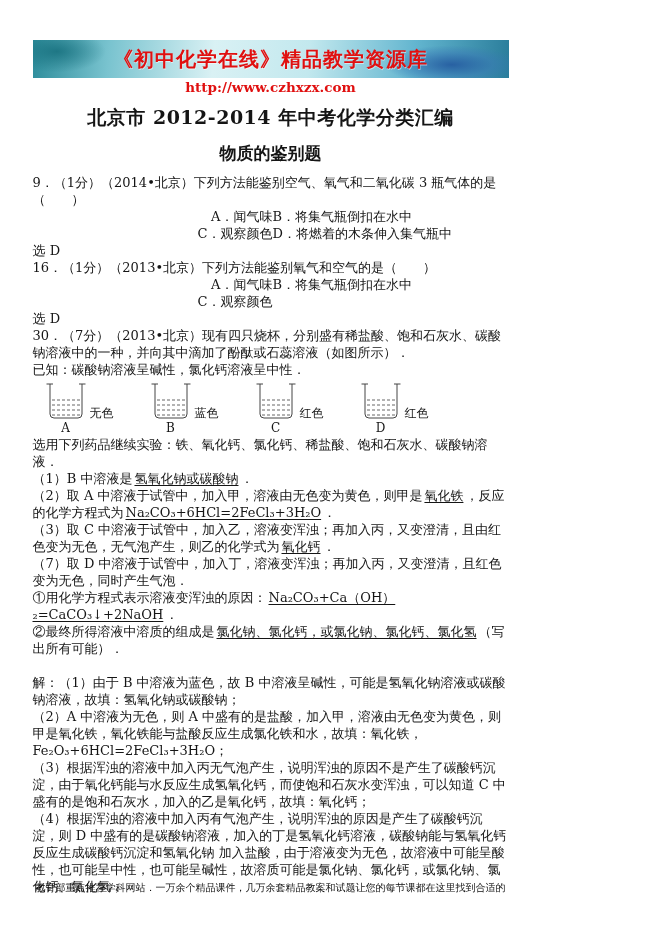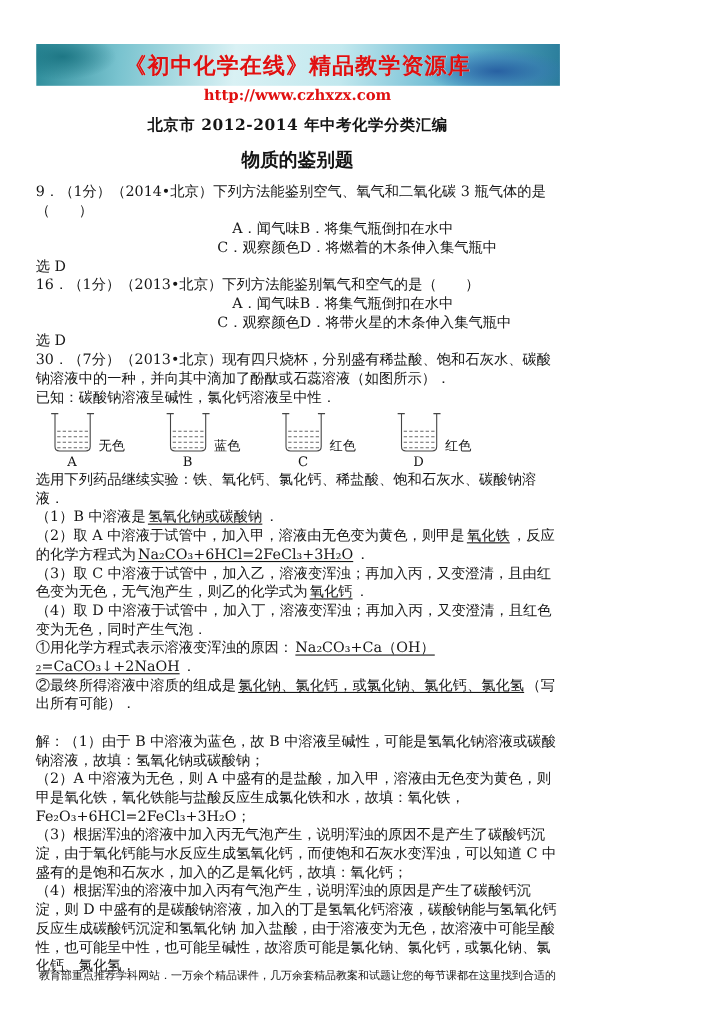--- a/index.html
+++ b/index.html
@@ -9,21 +9,21 @@
 
   .banner{height:38px;display:flex;align-items:center;justify-content:center;
     background:
       radial-gradient(ellipse 90px 26px at 88% 65%, rgba(36,90,160,0.9) 0%, rgba(56,120,180,0.55) 45%, rgba(56,120,180,0) 75%),
       radial-gradient(ellipse 70px 30px at 5% 30%, rgba(23,112,126,0.85) 0%, rgba(23,112,126,0) 70%),
       linear-gradient(95deg,#2e8d9b 0%,#79c3cf 16%,#d9f1f4 38%,#c2e8ee 58%,#62b5cf 80%,#2a7d9b 100%);}
   .banner-title{color:#e01010;font-weight:bold;font-size:20px;letter-spacing:1px;
     text-shadow:0.5px 0.5px 0 rgba(255,255,255,0.5);white-space:nowrap;}
   .banner-url{text-align:center;color:#e01010;font-weight:bold;font-size:13.5px;line-height:17px;margin-top:1px;cursor:pointer;}
 
-  .doc-title{text-align:center;font-size:14px;font-weight:bold;margin:9px 0 0 0;letter-spacing:0.5px;}
+  .doc-title{text-align:center;font-size:19px;font-weight:bold;margin:9px 0 0 0;letter-spacing:0.5px;}
   .doc-subtitle{text-align:center;font-size:17px;font-weight:bold;margin:11px 0 0 0;}
 
   .body{font-size:13px;line-height:17px;margin-top:9px;}
   .body p{margin:0;}
   .options{display:flex;text-align:right;}
   .opt-left{width:240px;flex:0 0 240px;}
   .ans{text-decoration:underline;text-underline-offset:2px;padding:0 2px;}
 
   .beaker-row{display:flex;gap:34px;padding:3px 0 1px 10px;}
   .beaker-group{display:flex;align-items:flex-end;}
@@ -63,21 +63,20 @@
       </div>
       <p>选 D</p>
 
       <p>16．（1分）（2013•北京）下列方法能鉴别氧气和空气的是（　　）</p>
       <div class="options">
         <span class="opt-left">A．闻气味</span>
         <span>B．将集气瓶倒扣在水中</span>
       </div>
       <div class="options">
         <span class="opt-left">C．观察颜色</span>
-        <span>D．将带火星的木条伸入集气瓶中</span>
       </div>
       <p>选 D</p>
 
       <p>30．（7分）（2013•北京）现有四只烧杯，分别盛有稀盐酸、饱和石灰水、碳酸钠溶液中的一种，并向其中滴加了酚酞或石蕊溶液（如图所示）．</p>
       <p>已知：碳酸钠溶液呈碱性，氯化钙溶液呈中性．</p>
 
       <div class="beaker-row">
         <div class="beaker-group">
           <div class="beaker-col">
             <svg width="46" height="40" viewBox="0 0 46 40">
@@ -125,21 +124,21 @@
       </div>
 
       <p>选用下列药品继续实验：铁、氧化钙、氯化钙、稀盐酸、饱和石灰水、碳酸钠溶液．</p>
 
       <p><span>（1）B 中溶液是</span><span class="ans">氢氧化钠或碳酸钠</span><span>．</span></p>
 
       <p><span>（2）取 A 中溶液于试管中，加入甲，溶液由无色变为黄色，则甲是</span><span class="ans">氧化铁</span><span>，反应的化学方程式为</span><span class="ans">Na₂CO₃+6HCl=2FeCl₃+3H₂O</span><span>．</span></p>
 
       <p><span>（3）取 C 中溶液于试管中，加入乙，溶液变浑浊；再加入丙，又变澄清，且由红色变为无色，无气泡产生，则乙的化学式为</span><span class="ans">氧化钙</span><span>．</span></p>
 
-      <p>（4）取 D 中溶液于试管中，加入丁，溶液变浑浊；再加入丙，又变澄清，且红色变为无色，同时产生气泡．</p>
+      <p>（7）取 D 中溶液于试管中，加入丁，溶液变浑浊；再加入丙，又变澄清，且红色变为无色，同时产生气泡．</p>
 
       <p><span>①用化学方程式表示溶液变浑浊的原因：</span><span class="ans">Na₂CO₃+Ca（OH）₂=CaCO₃↓+2NaOH</span><span>．</span></p>
 
       <p><span>②最终所得溶液中溶质的组成是</span><span class="ans">氯化钠、氯化钙，或氯化钠、氯化钙、氯化氢</span><span>（写出所有可能）．</span></p>
 
       <div class="solution">
         <p>解：（1）由于 B 中溶液为蓝色，故 B 中溶液呈碱性，可能是氢氧化钠溶液或碳酸钠溶液，故填：氢氧化钠或碳酸钠；</p>
         <p>（2）A 中溶液为无色，则 A 中盛有的是盐酸，加入甲，溶液由无色变为黄色，则甲是氧化铁，氧化铁能与盐酸反应生成氯化铁和水，故填：氧化铁，Fe₂O₃+6HCl=2FeCl₃+3H₂O；</p>
         <p>（3）根据浑浊的溶液中加入丙无气泡产生，说明浑浊的原因不是产生了碳酸钙沉淀，由于氧化钙能与水反应生成氢氧化钙，而使饱和石灰水变浑浊，可以知道 C 中盛有的是饱和石灰水，加入的乙是氧化钙，故填：氧化钙；</p>
         <p>（4）根据浑浊的溶液中加入丙有气泡产生，说明浑浊的原因是产生了碳酸钙沉淀，则 D 中盛有的是碳酸钠溶液，加入的丁是氢氧化钙溶液，碳酸钠能与氢氧化钙反应生成碳酸钙沉淀和氢氧化钠 加入盐酸，由于溶液变为无色，故溶液中可能呈酸性，也可能呈中性，也可能呈碱性，故溶质可能是氯化钠、氯化钙，或氯化钠、氯化钙、氯化氢，</p>

